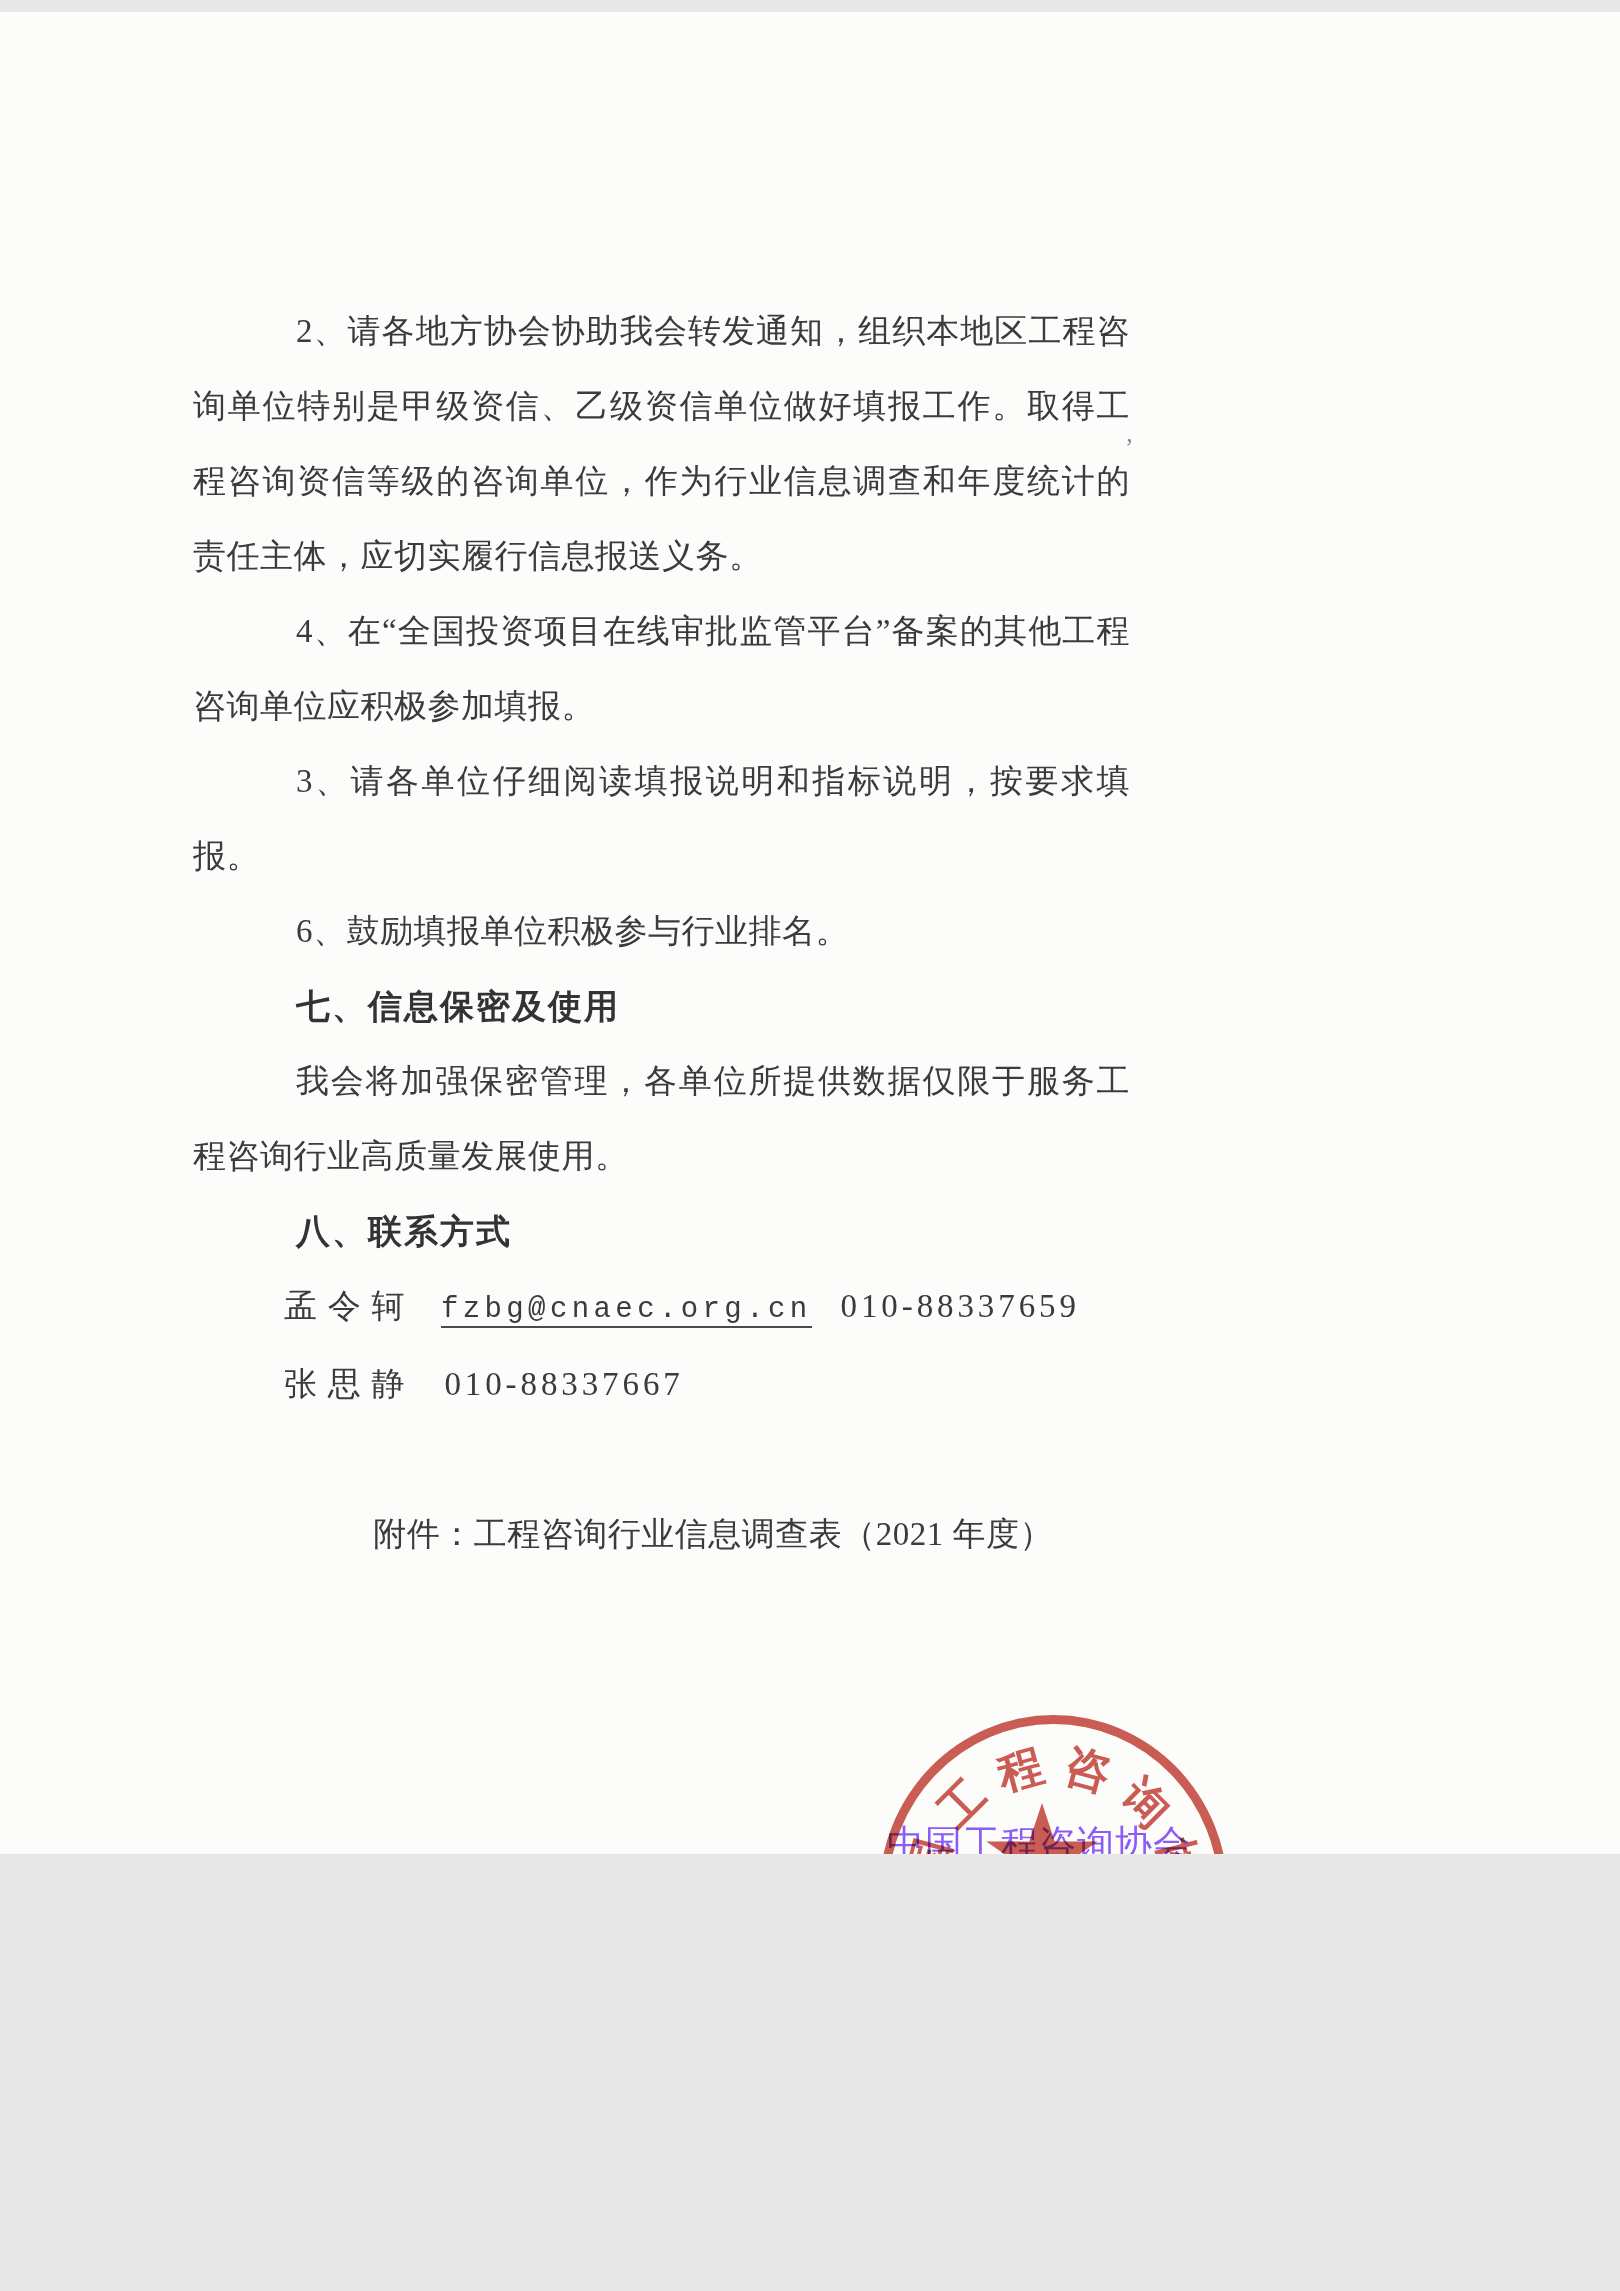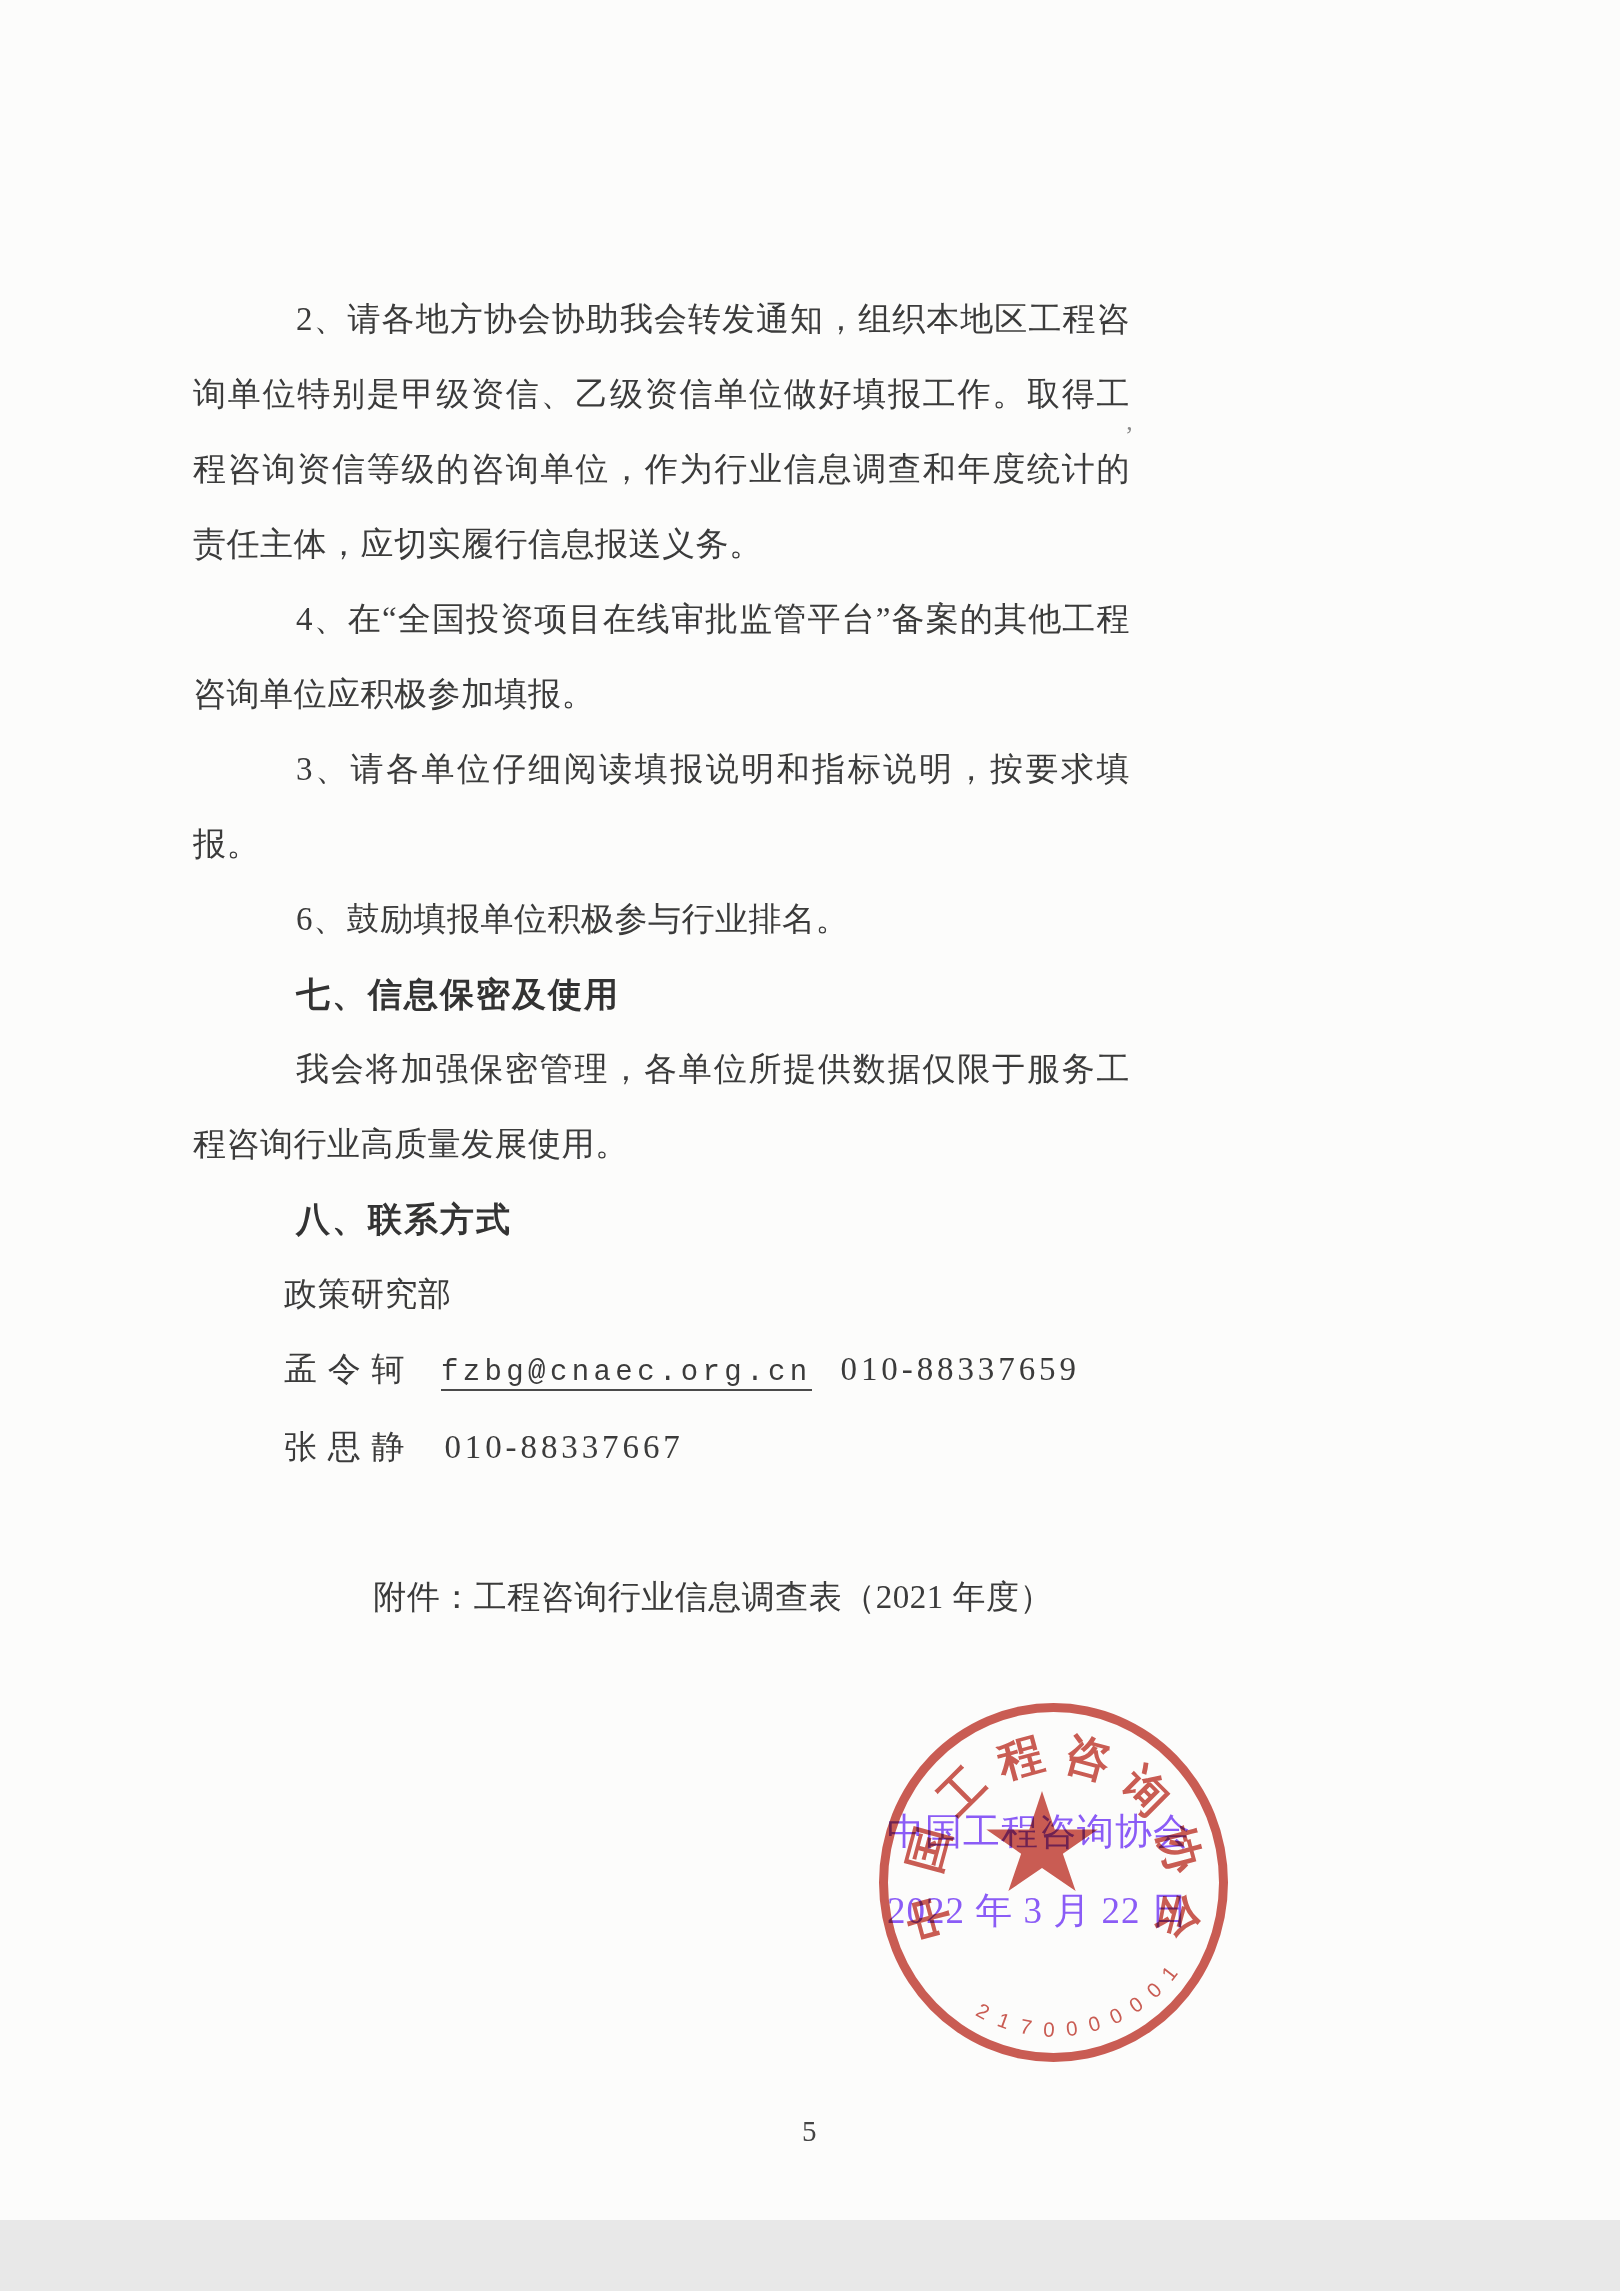--- a/index.html
+++ b/index.html
@@ -1,19 +1,19 @@
 <!DOCTYPE html>
 <html><head>
 <meta charset="utf-8">
 <style>
   html,body { margin:0; padding:0; background:#e8e8e8; }
   .page {
     position:relative;
-    width:1620px; height:2220px;
-    margin:0 auto;
+    width:1620px; height:1842px;
+    margin:12px auto;
     background:#fcfcfb;
     font-family:"Liberation Serif", serif;
     color:#3b3b3b;
     overflow:hidden;
   }
   .doc-body {
     position:absolute;
     left:193px; top:282px; width:937px;
     font-size:33px;
     line-height:75px;
@@ -106,21 +106,20 @@
 <div class="page">
 
   <div class="doc-body">
     <p>2、请各地方协会协助我会转发通知，组织本地区工程咨询单位特别是甲级资信、乙级资信单位做好填报工作。取得工程咨询资信等级的咨询单位，作为行业信息调查和年度统计的责任主体，应切实履行信息报送义务。</p>
     <p>4、在“全国投资项目在线审批监管平台”备案的其他工程咨询单位应积极参加填报。</p>
     <p>3、请各单位仔细阅读填报说明和指标说明，按要求填报。</p>
     <p>6、鼓励填报单位积极参与行业排名。</p>
     <p class="heading">七、信息保密及使用</p>
     <p>我会将加强保密管理，各单位所提供数据仅限于服务工程咨询行业高质量发展使用。</p>
     <p class="heading">八、联系方式</p>
-    <p class="contact-row"><span>政策研究部</span></p>
     <p class="contact-row"><span class="contact-name">孟令轲</span><span class="contact-email">fzbg@cnaec.org.cn</span><span class="contact-phone">010-88337659</span></p>
     <p class="contact-row"><span class="contact-name">张思静</span><span class="contact-phone">010-88337667</span></p>
     <p class="attachment">附件：工程咨询行业信息调查表（2021 年度）</p>
   </div>
 
   <div class="signature">
     <div>中国工程咨询协会</div>
     <div>2022 年 3 月 22 日</div>
   </div>
 

